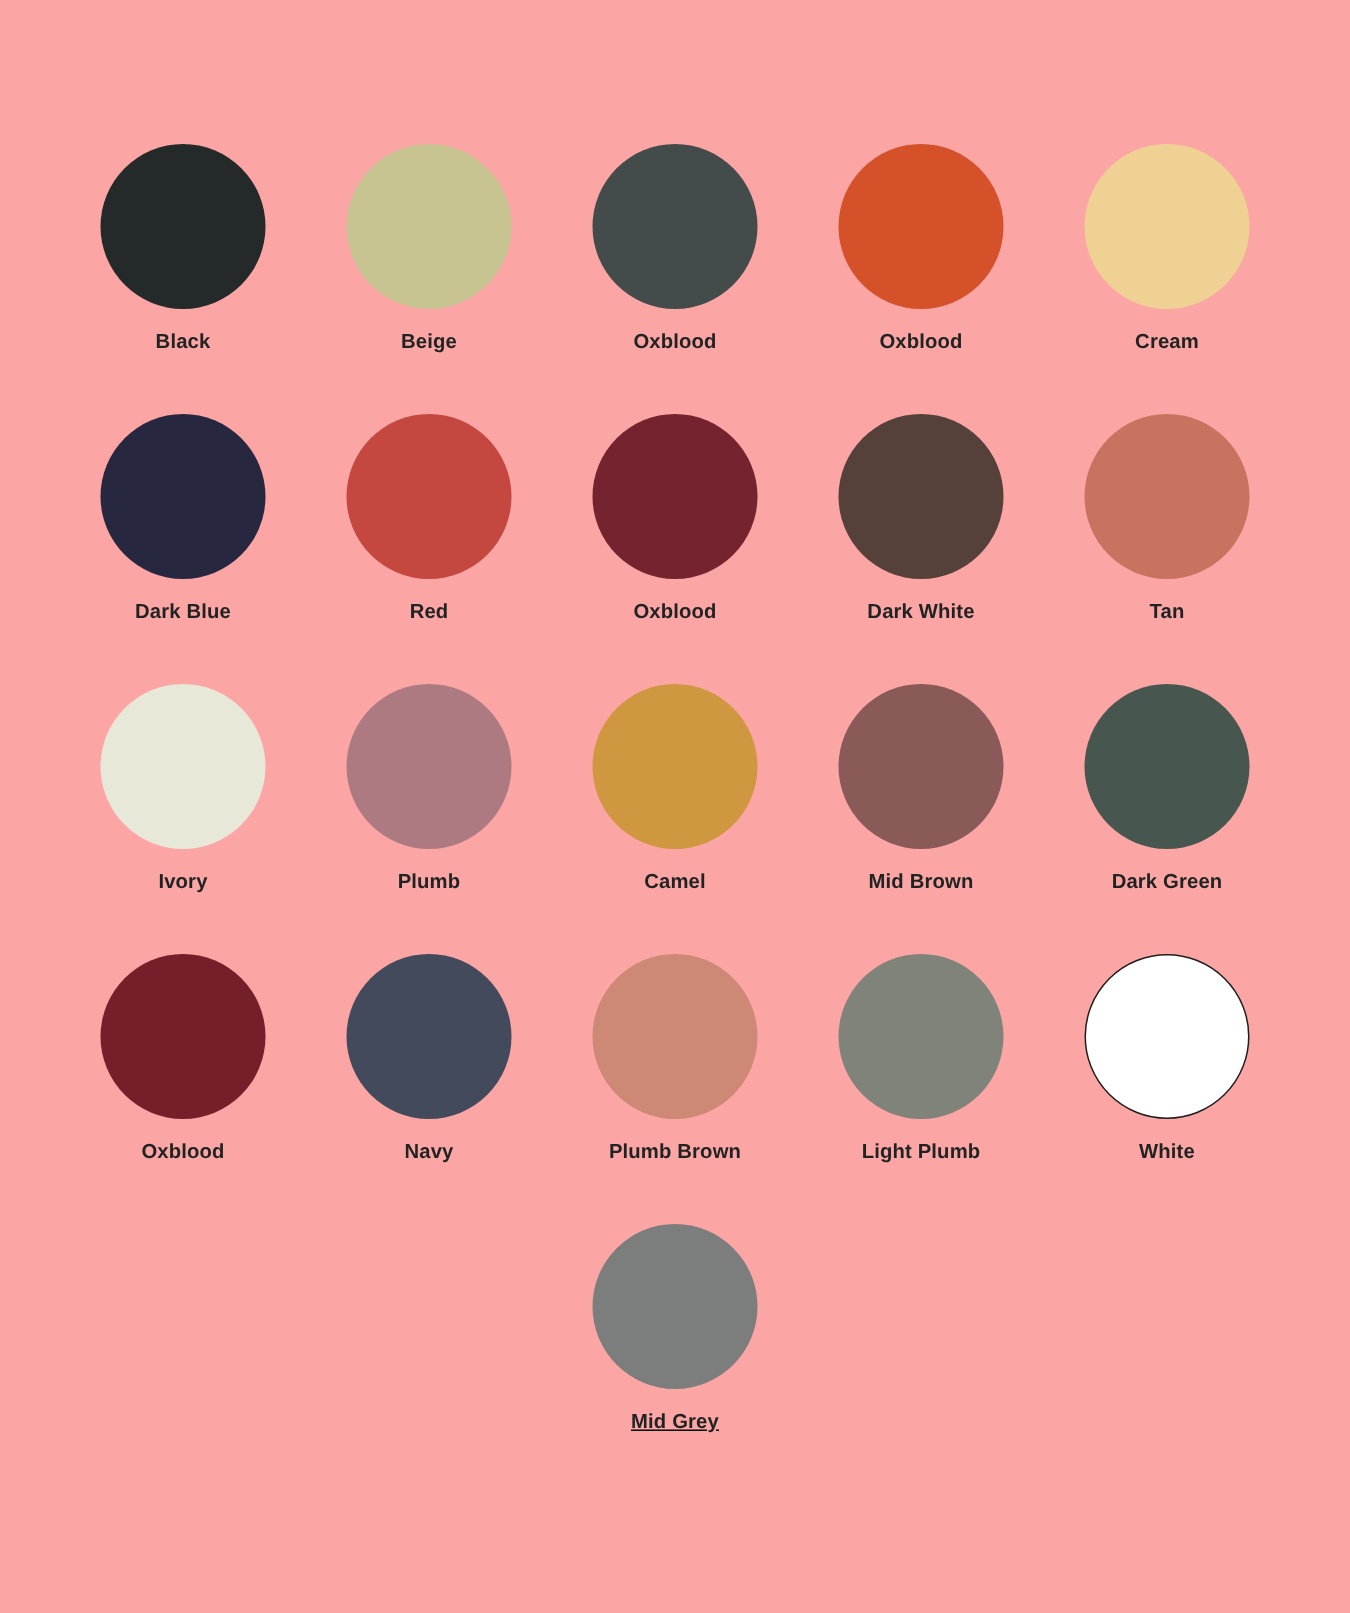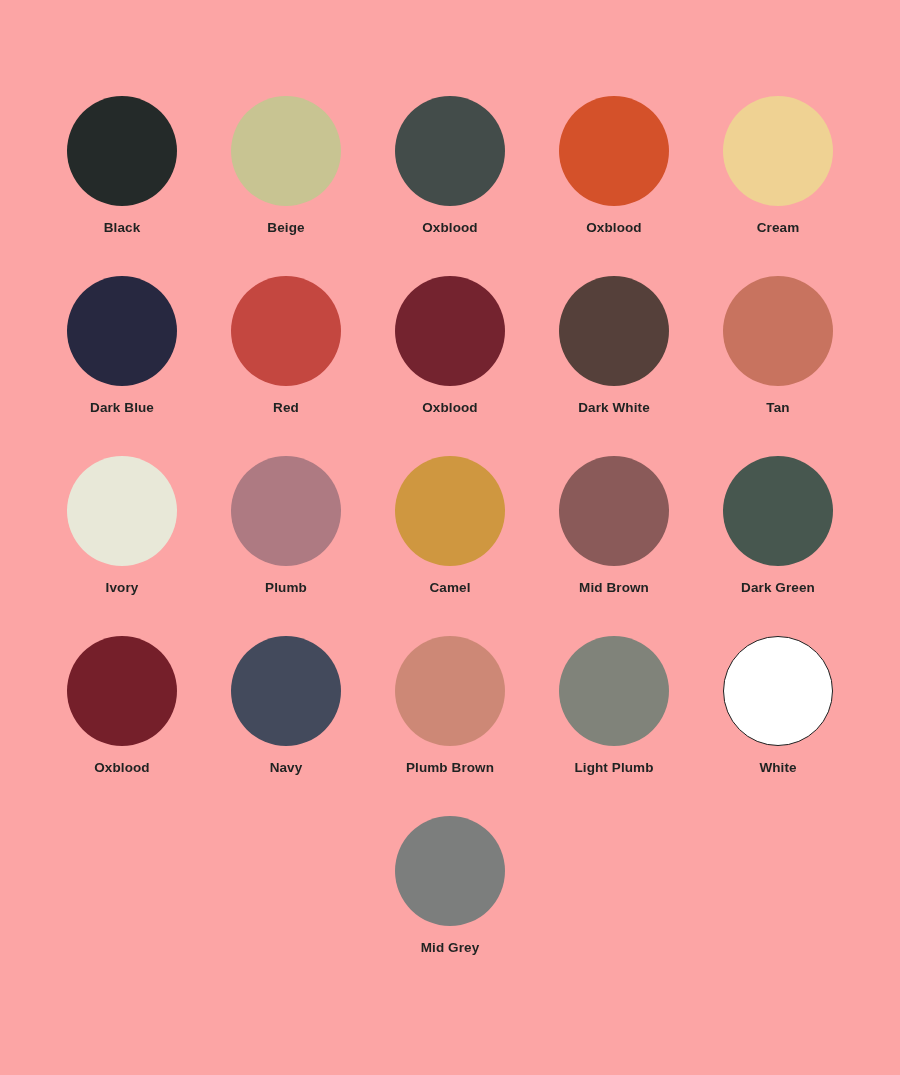--- a/index.html
+++ b/index.html
@@ -60,20 +60,21 @@
     color: #1f2322;
     letter-spacing: 0.1px;
     text-align: center;
     line-height: 1.2;
     white-space: nowrap;
   }
 
   
   .swatch-cell.offset-col3 {
     grid-column: 3;
+    text-decoration: underline;
   }
 </style>
 </head>
 <body>
 
 <div class="palette-sheet">
   <div class="swatch-grid">
       <div class="swatch-cell">
         <div class="swatch-dot" style="background: rgb(36, 42, 41);"></div>
         <div class="swatch-label">Black</div>

